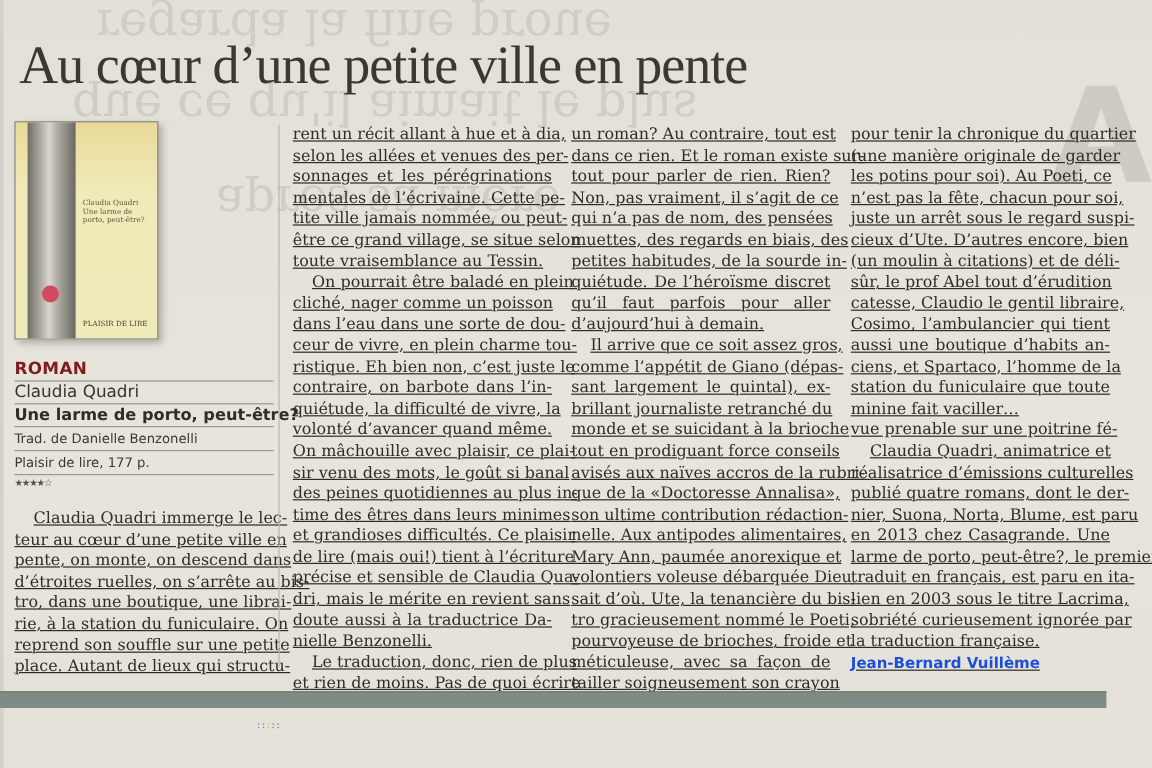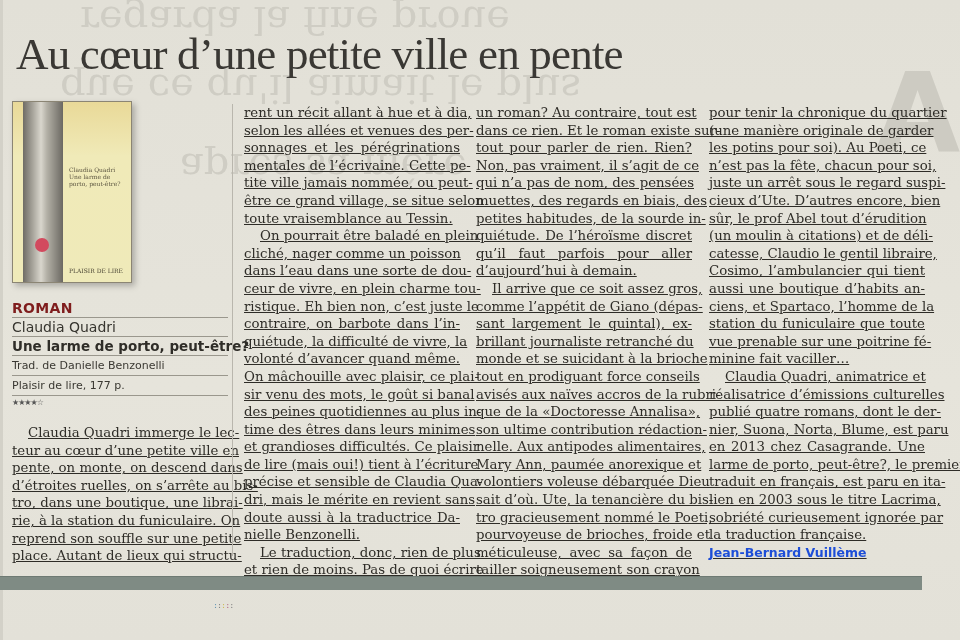--- a/index.html
+++ b/index.html
@@ -184,29 +184,29 @@
   <span class="line j">tailler soigneusement son crayon</span>
 </div>
 
 <div class="col col4">
   <span class="line j">pour tenir la chronique du quartier</span>
   <span class="line j">(une manière originale de garder</span>
   <span class="line j">les potins pour soi). Au Poeti, ce</span>
   <span class="line j">n’est pas la fête, chacun pour soi,</span>
   <span class="line j">juste un arrêt sous le regard suspi-</span>
   <span class="line j">cieux d’Ute. D’autres encore, bien</span>
+  <span class="line j">(un moulin à citations) et de déli-</span>
   <span class="line j">sûr, le prof Abel tout d’érudition</span>
-  <span class="line j">(un moulin à citations) et de déli-</span>
   <span class="line j">catesse, Claudio le gentil libraire,</span>
   <span class="line j">Cosimo, l’ambulancier qui tient</span>
   <span class="line j">aussi une boutique d’habits an-</span>
   <span class="line j">ciens, et Spartaco, l’homme de la</span>
   <span class="line j">station du funiculaire que toute</span>
+  <span class="line">minine fait vaciller…</span>
   <span class="line j">vue prenable sur une poitrine fé-</span>
-  <span class="line">minine fait vaciller…</span>
   <span class="line j ind">Claudia Quadri, animatrice et</span>
   <span class="line j">réalisatrice d’émissions culturelles</span>
   <span class="line j">publié quatre romans, dont le der-</span>
   <span class="line j">nier, Suona, Norta, Blume, est paru</span>
   <span class="line j">en 2013 chez Casagrande. Une</span>
   <span class="line j">larme de porto, peut-être?, le premier</span>
   <span class="line j">traduit en français, est paru en ita-</span>
   <span class="line j">lien en 2003 sous le titre Lacrima,</span>
   <span class="line j">sobriété curieusement ignorée par</span>
   <span class="line">la traduction française.</span>

